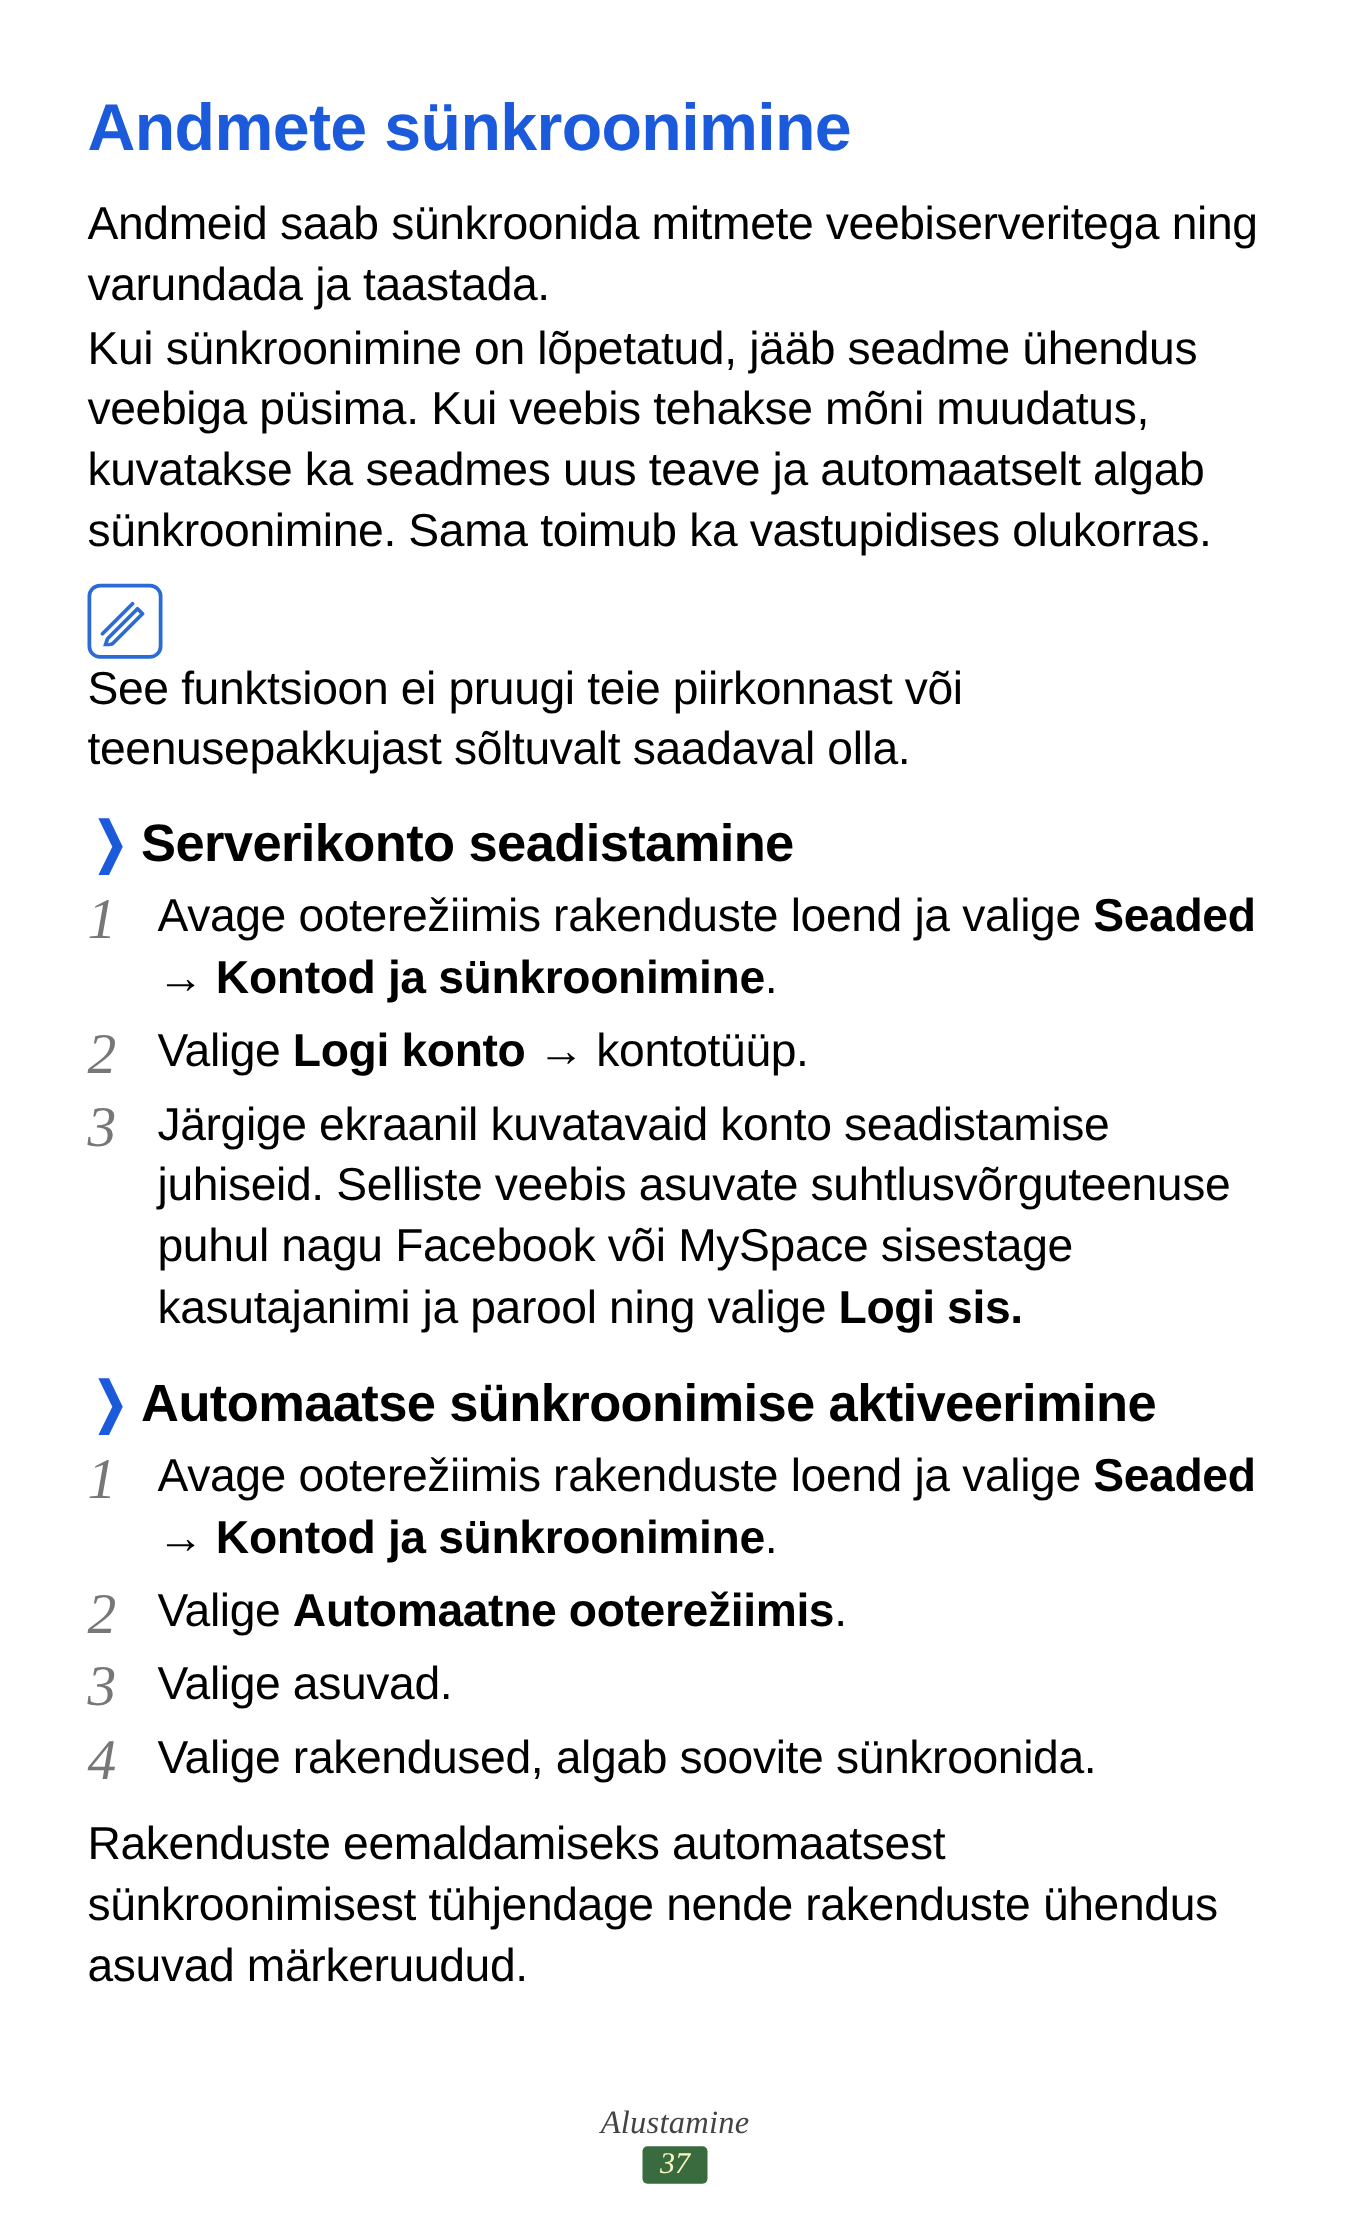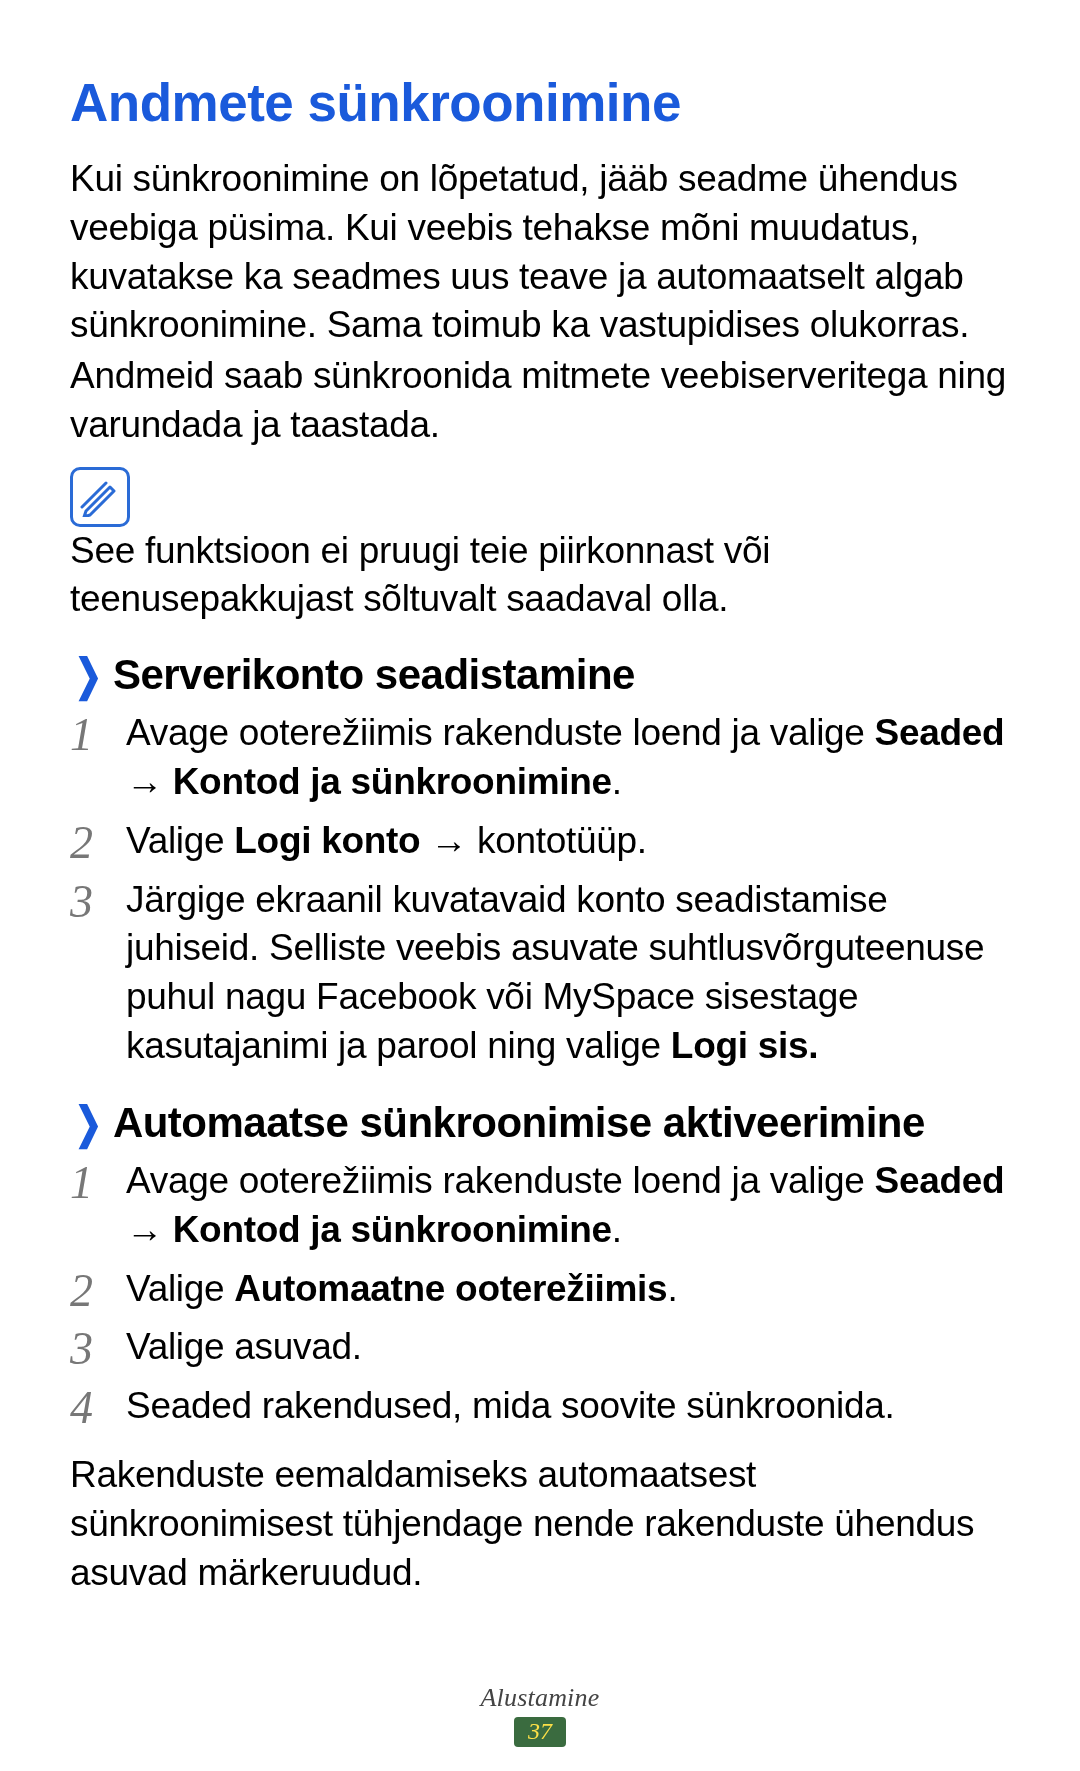--- a/index.html
+++ b/index.html
@@ -16,31 +16,31 @@
   .h2-row { display: flex; align-items: center; margin-top: 28px; margin-bottom: 10px; }
   .chev { color: #1a5adb; font-size: 44px; font-weight: 900; margin-right: 6px; line-height: 1; transform: scaleX(0.75); display: inline-block; }
   .h2 { font-size: 42px; font-weight: 700; letter-spacing: -0.5px; }
   .ol { list-style: none; counter-reset: step; padding-left: 0; }
   .ol > li { position: relative; padding-left: 56px; font-size: 37px; line-height: 1.32; margin-bottom: 10px; letter-spacing: -0.3px; }
   .ol > li::before { counter-increment: step; content: counter(step); position: absolute; left: 0; top: -4px; font-family: Georgia, "Times New Roman", serif; font-style: italic; font-size: 46px; color: #777; font-weight: 400; }
   .b { font-weight: 700; }
   .footer { position: absolute; bottom: 36px; left: 0; width: 100%; text-align: center; }
   .footer-label { font-style: italic; font-size: 26px; color: #444; font-family: Georgia, serif; letter-spacing: 0.2px; }
   .page-num-wrap { margin-top: 4px; }
-  .page-num { display: inline-block; background: #3a6b3f; color: #fde047; font-style: italic; font-family: Georgia, serif; font-size: 24px; padding: 1px 14px 2px; border-radius: 4px; }
+  .page-num { display: inline-block; background: #3a6b3f; color: #fef9c3; font-style: italic; font-family: Georgia, serif; font-size: 24px; padding: 1px 14px 2px; border-radius: 4px; }
 </style>
 </head>
 <body>
 
 <div class="page">
 
   <div class="h1">Andmete sünkroonimine</div>
 
+  <div class="para">Andmeid saab sünkroonida mitmete veebiserveritega ning varundada ja taastada.</div>
   <div class="para">Kui sünkroonimine on lõpetatud, jääb seadme ühendus veebiga püsima. Kui veebis tehakse mõni muudatus, kuvatakse ka seadmes uus teave ja automaatselt algab sünkroonimine. Sama toimub ka vastupidises olukorras.</div>
-  <div class="para">Andmeid saab sünkroonida mitmete veebiserveritega ning varundada ja taastada.</div>
 
   <div class="note-row">
     <div class="note-icon">
       <svg viewBox="0 0 40 40">
         <path d="M6 34 L30 10 L34 14 L10 38 L4 40 L6 34 Z" fill="none" stroke="#2a6bd6" stroke-width="3" stroke-linejoin="round"></path>
         <path d="M2 30 L26 6" stroke="#2a6bd6" stroke-width="3" stroke-linecap="round"></path>
       </svg>
     </div>
     <div class="note-text">See funktsioon ei pruugi teie piirkonnast või teenusepakkujast sõltuvalt saadaval olla.</div>
   </div>
@@ -71,21 +71,21 @@
     <li>
       <span>Avage ooterežiimis rakenduste loend ja valige </span><span class="b">Seaded</span><span> → </span><span class="b">Kontod ja sünkroonimine</span><span>.</span>
     </li>
     <li>
       <span>Valige </span><span class="b">Automaatne ooterežiimis</span><span>.</span>
     </li>
     <li>
       <span>Valige asuvad.</span>
     </li>
     <li>
-      <span>Seaded rakendused, mida soovite sünkroonida.</span>
+      <span>Valige rakendused, algab soovite sünkroonida.</span>
     </li>
   </ol>
 
   <div class="gap"></div>
   <div class="para">Rakenduste eemaldamiseks automaatsest sünkroonimisest tühjendage nende rakenduste ühendus asuvad märkeruudud.</div>
 
   <div class="footer">
     <div class="footer-label">Alustamine</div>
     <div class="page-num-wrap">
       <span class="page-num">37</span>

